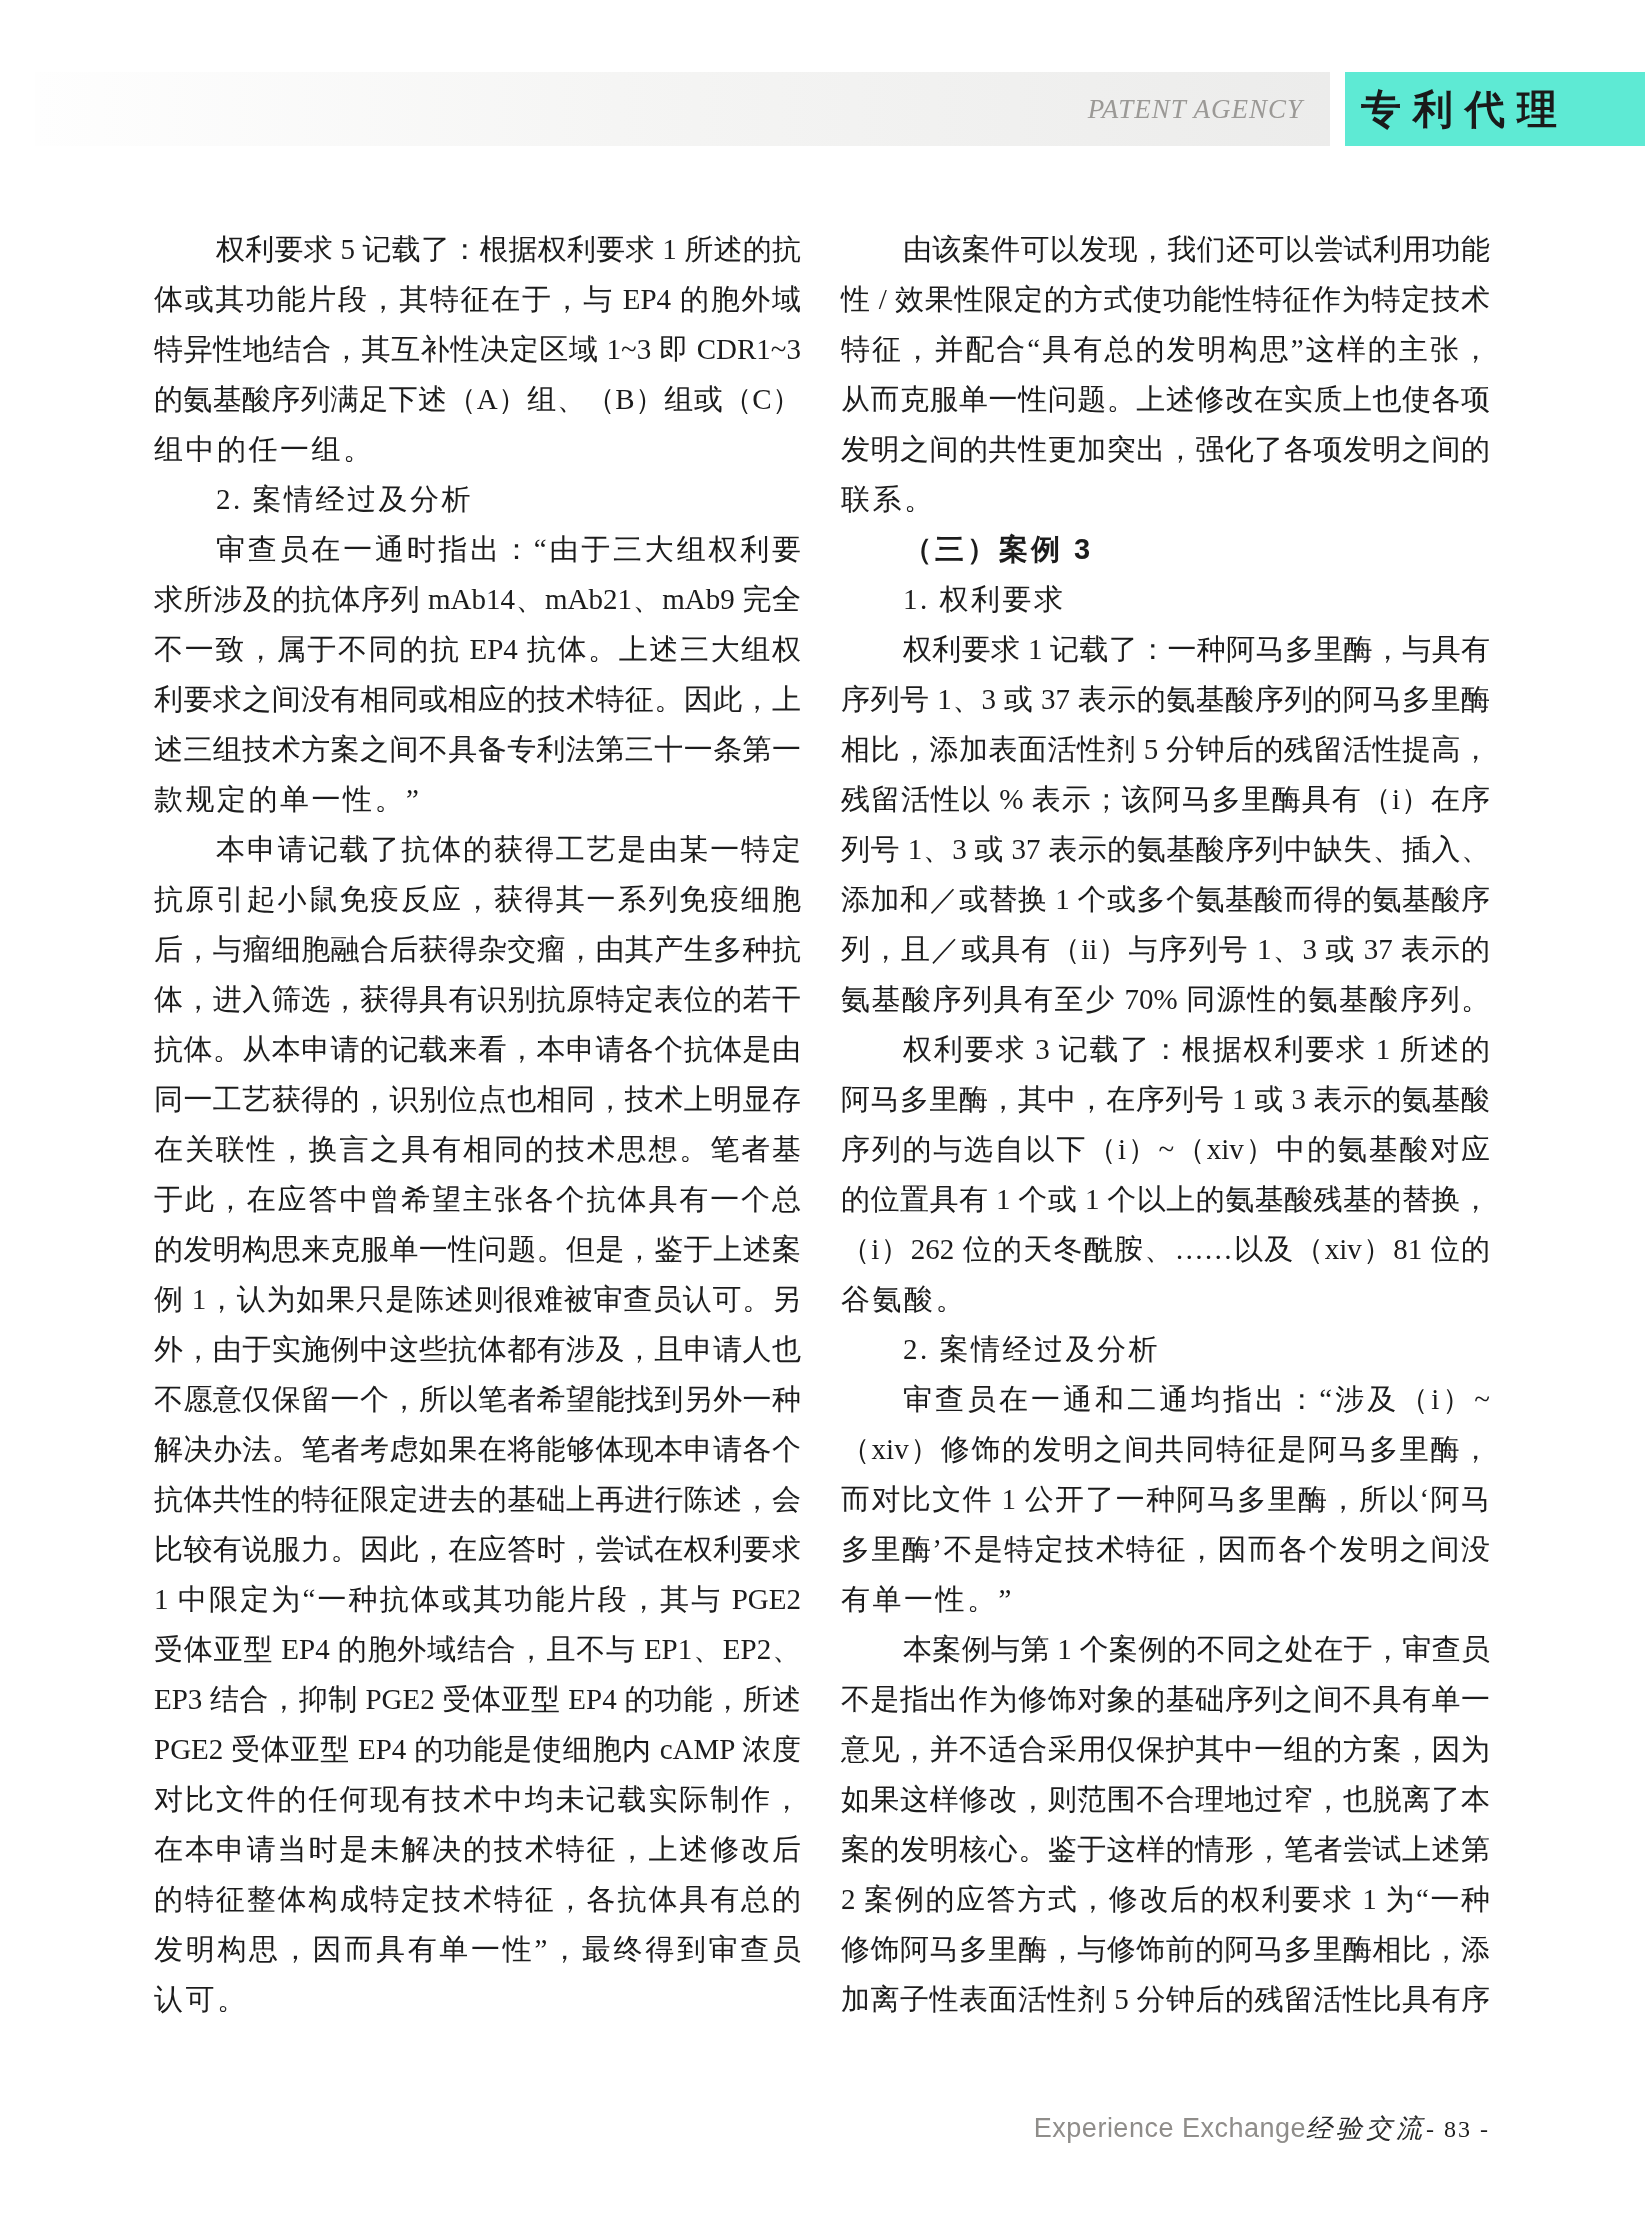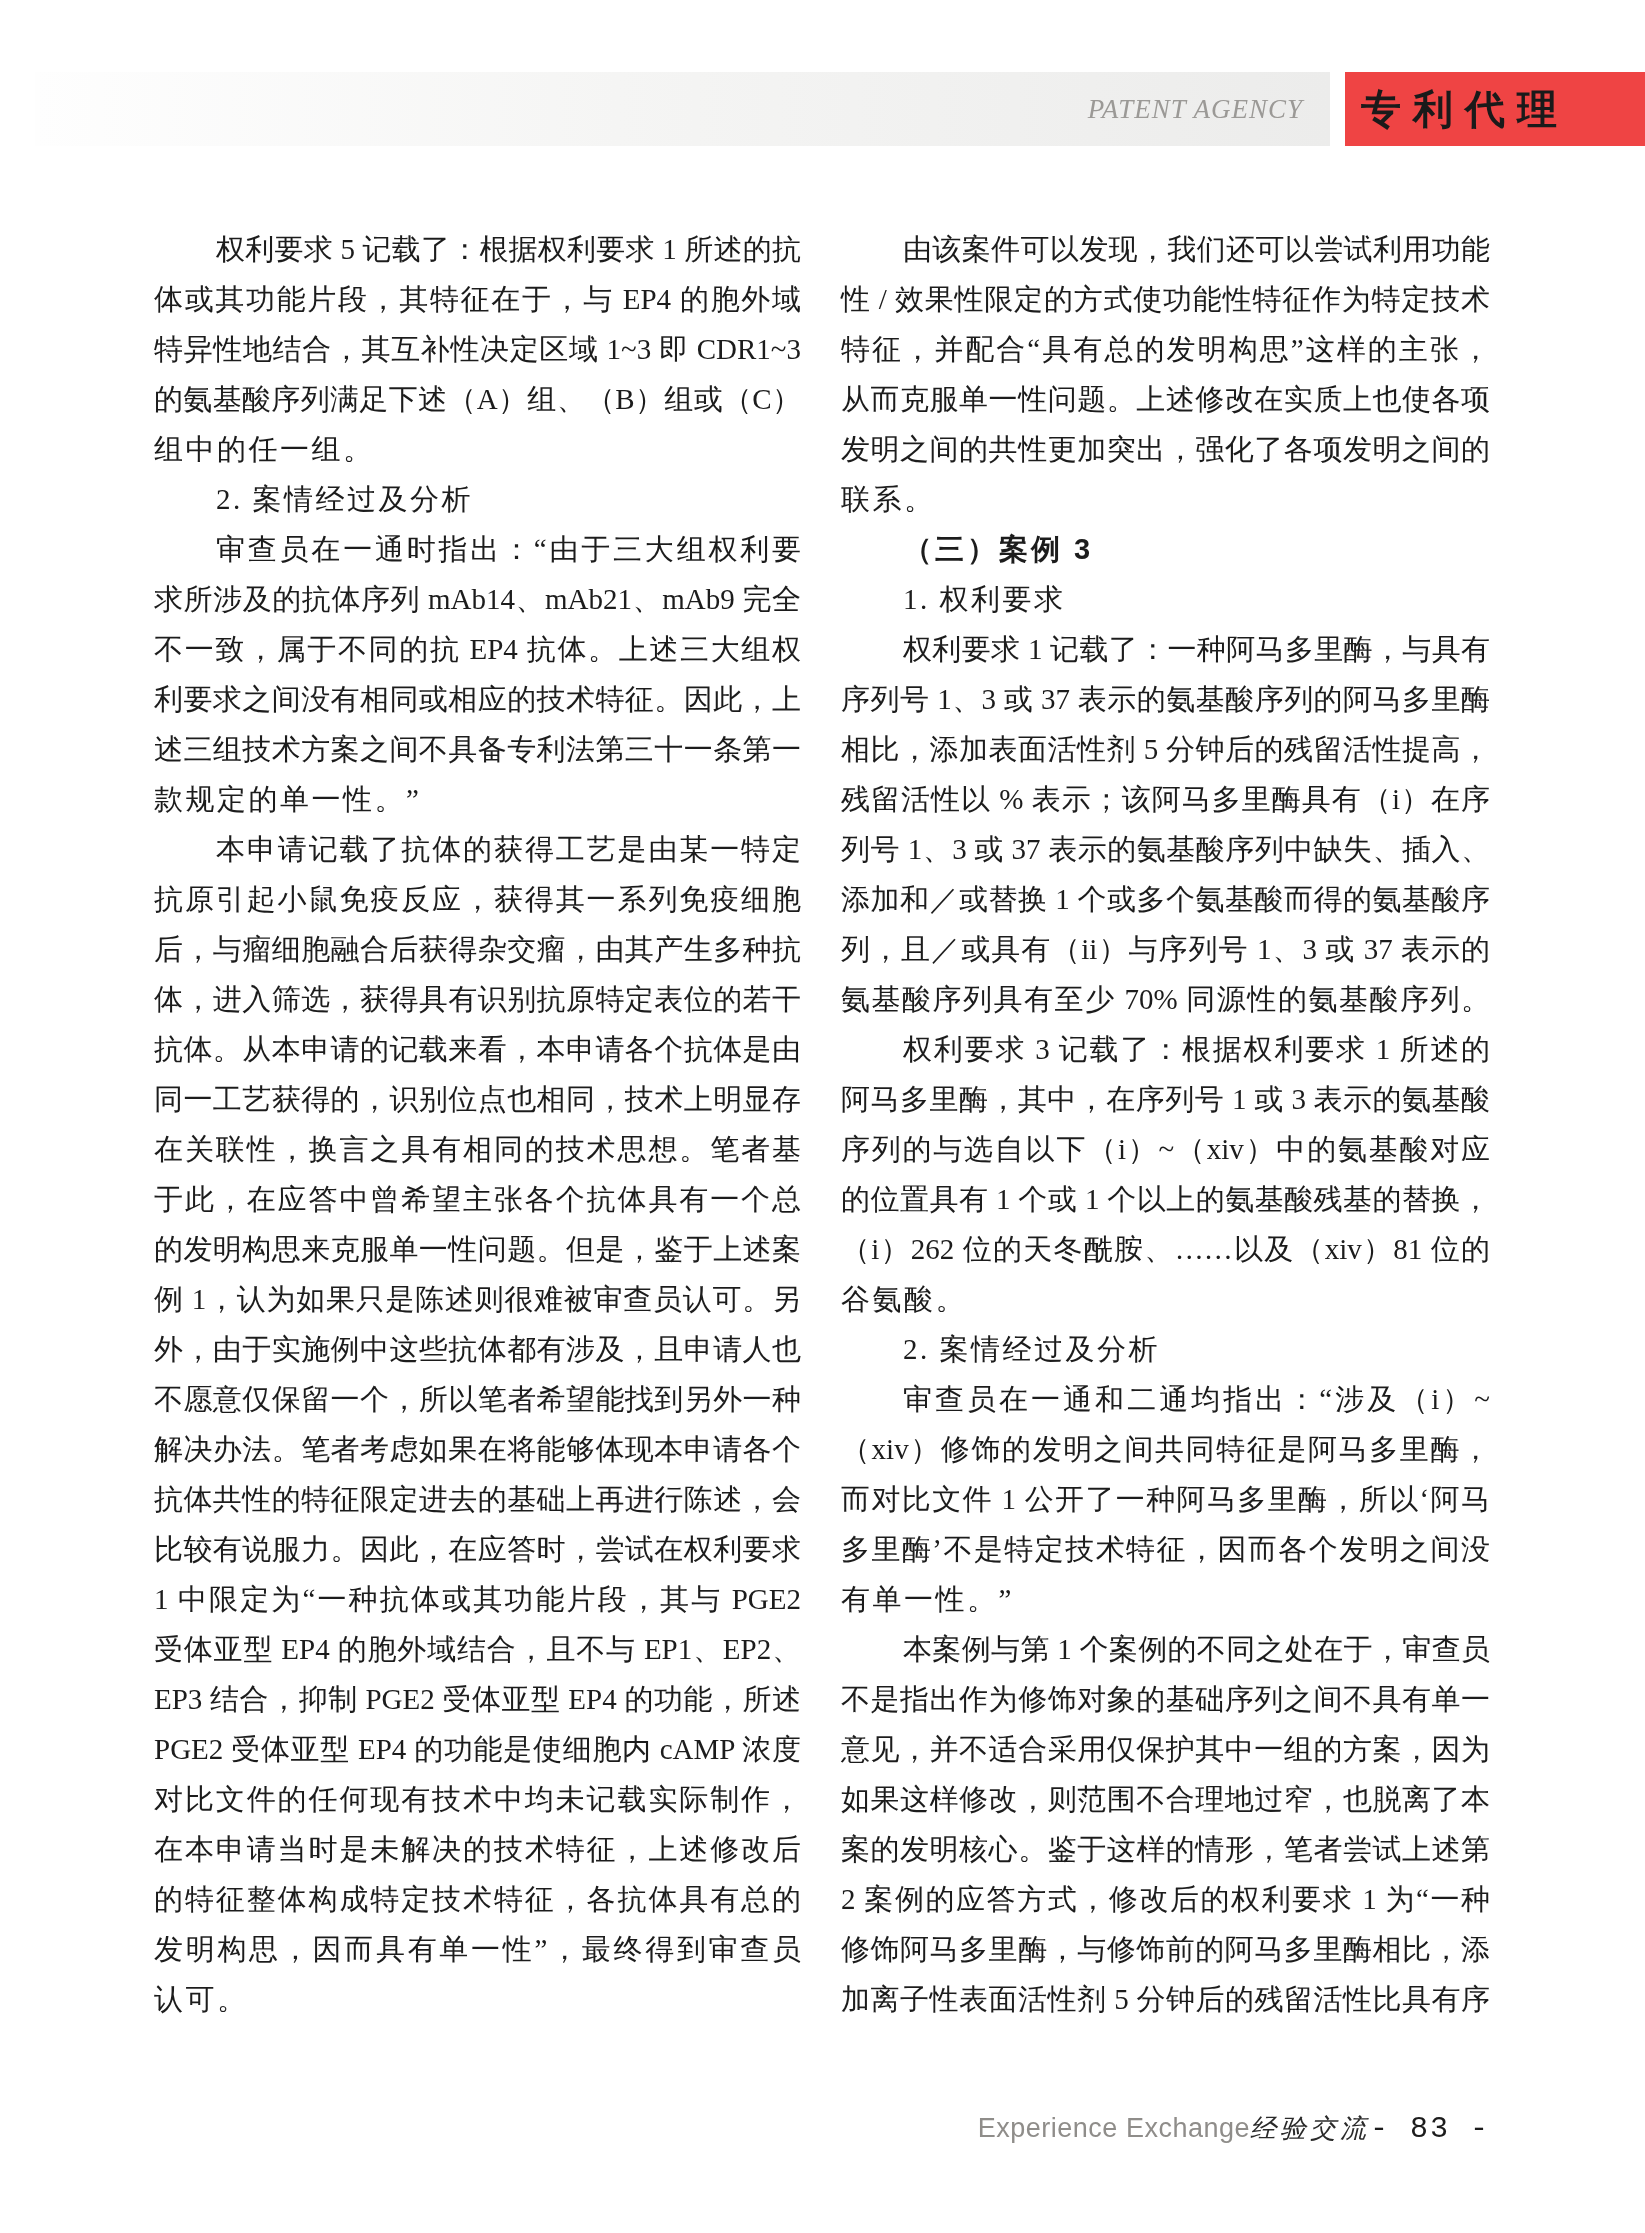--- a/index.html
+++ b/index.html
@@ -29,21 +29,21 @@
     font-family: "Liberation Serif", serif;
     font-style: italic;
     font-size: 27px;
     letter-spacing: 1px;
     color: #9b9996;
   }
   .header-bar-right {
     position: absolute;
     left: 1345px; top: 72px;
     right: 0; height: 74px;
-    background: #ef4444;
+    background: #5eead4;
     display: flex;
     align-items: center;
     padding-left: 16px;
     box-sizing: border-box;
   }
   .brand-cn {
     font-family: "Liberation Sans", "DejaVu Sans", sans-serif;
     font-weight: 700;
     font-size: 40px;
     letter-spacing: 12px;
@@ -100,22 +100,22 @@
     letter-spacing: 0.5px;
   }
   .footer-cn {
     font-family: "Liberation Serif", serif;
     font-style: italic;
     font-size: 26px;
     color: #2a2a2a;
     letter-spacing: 4px;
   }
   .footer-page {
-    font-family: Liberation Mono, monospace;
-    font-size: 30px;
+    font-family: Liberation Serif, serif;
+    font-size: 24px;
     color: #1c1c1c;
     letter-spacing: 2px;
   }
 </style>
 </head>
 <body>
 
 <div class="page">
 
   <div class="header-bar-left">

